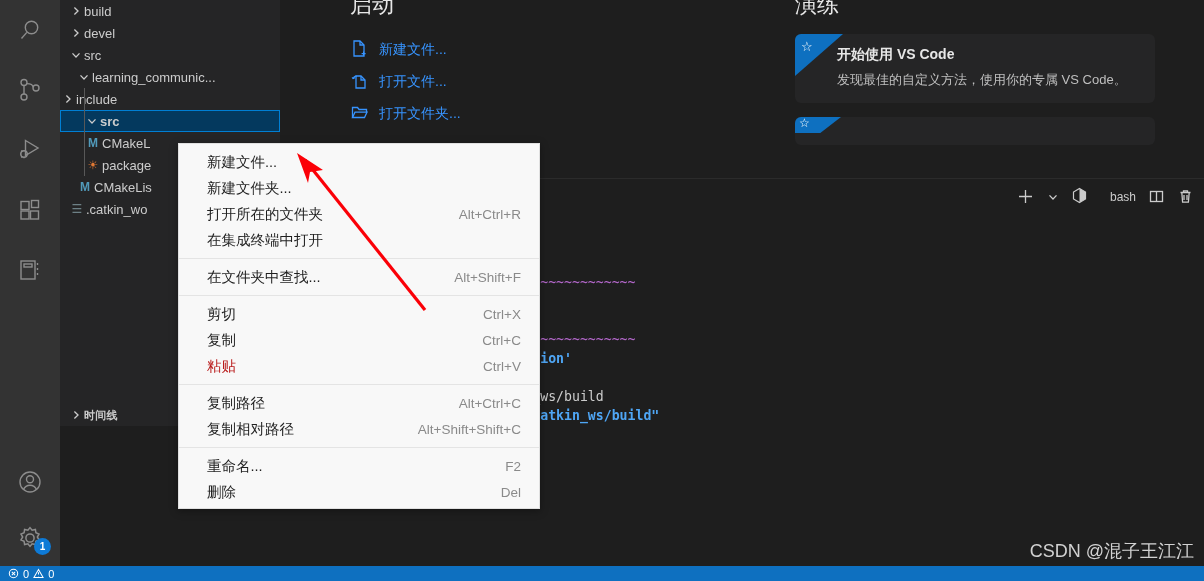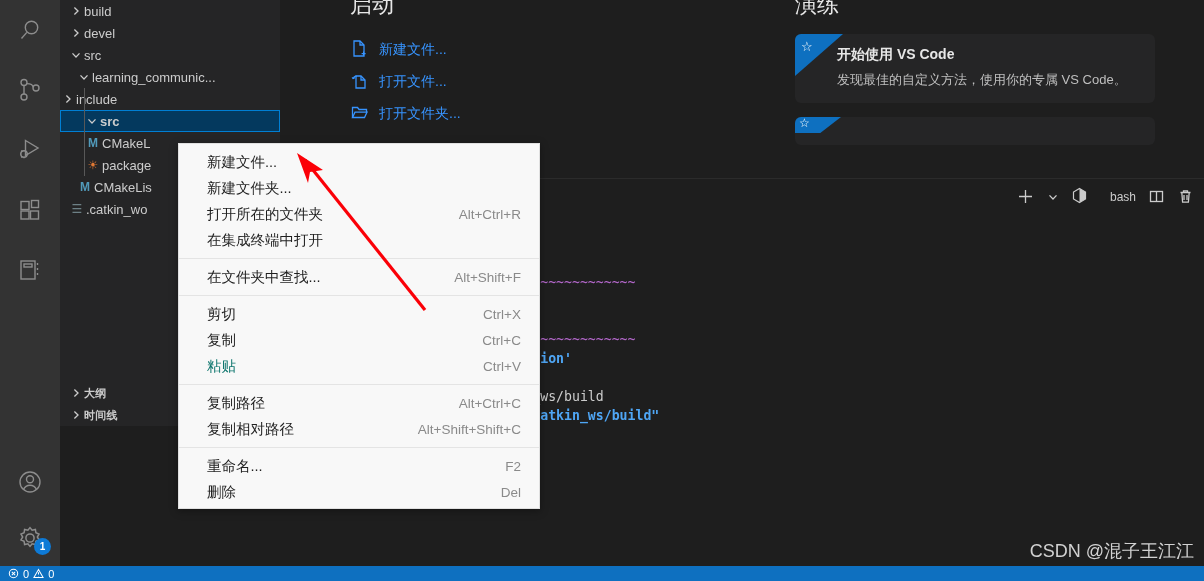--- a/index.html
+++ b/index.html
@@ -161,21 +161,21 @@
     box-shadow: 0 2px 8px rgba(0,0,0,.35);
     font-size: 14.5px; padding: 5px 0 3px 0;
     z-index: 30;
   }
   .ctx-item {
     height: 26px; display: flex; align-items: center;
     padding: 0 18px 0 28px; white-space: nowrap;
   }
   .ctx-label { flex: none; }
   .ctx-key { margin-left: auto; color: #8a8a8a; font-size: 13.5px; }
-  .ctx-item.disabled .ctx-label { color: #0f766e; }
+  .ctx-item.disabled .ctx-label { color: #b91c1c; }
   .ctx-sep { height: 1px; background: #e4e4e4; margin: 5px 0; }
 
   
   .arrow-layer { position: absolute; left: 0; top: 0; width: 1204px; height: 581px; pointer-events: none; z-index: 40; }
 
   
   .watermark {
     position: absolute; right: 10px; bottom: 18px;
     color: #d2d2d2; font-size: 18px; z-index: 20;
   }
@@ -318,28 +318,20 @@
         <div class="tree-row" style="padding-left: 16px;">
           <span class="file-icon icon-m">M</span>
           <span class="tree-label">CMakeLis</span>
         </div>
         <div class="tree-row" style="padding-left: 8px;">
           <span class="file-icon icon-txt">☰</span>
           <span class="tree-label">.catkin_wo</span>
         </div>
       </div>
     <div class="side-bottom">
-      <div class="side-section" style="padding-left:8px;">
-        <span class="twisty">
-          <svg width="12" height="12" viewBox="0 0 12 12" fill="none" stroke="#cccccc" stroke-width="1.3">
-              <path d="M4.4 2.5 L8 6 L4.4 9.5"></path>
-            </svg>
-        </span>
-        <span>大纲</span>
-      </div>
       <div class="side-section" style="padding-left:8px;">
         <span class="twisty">
           <svg width="12" height="12" viewBox="0 0 12 12" fill="none" stroke="#cccccc" stroke-width="1.3">
               <path d="M4.4 2.5 L8 6 L4.4 9.5"></path>
             </svg>
         </span>
         <span>时间线</span>
       </div>
     </div>
   </div>

